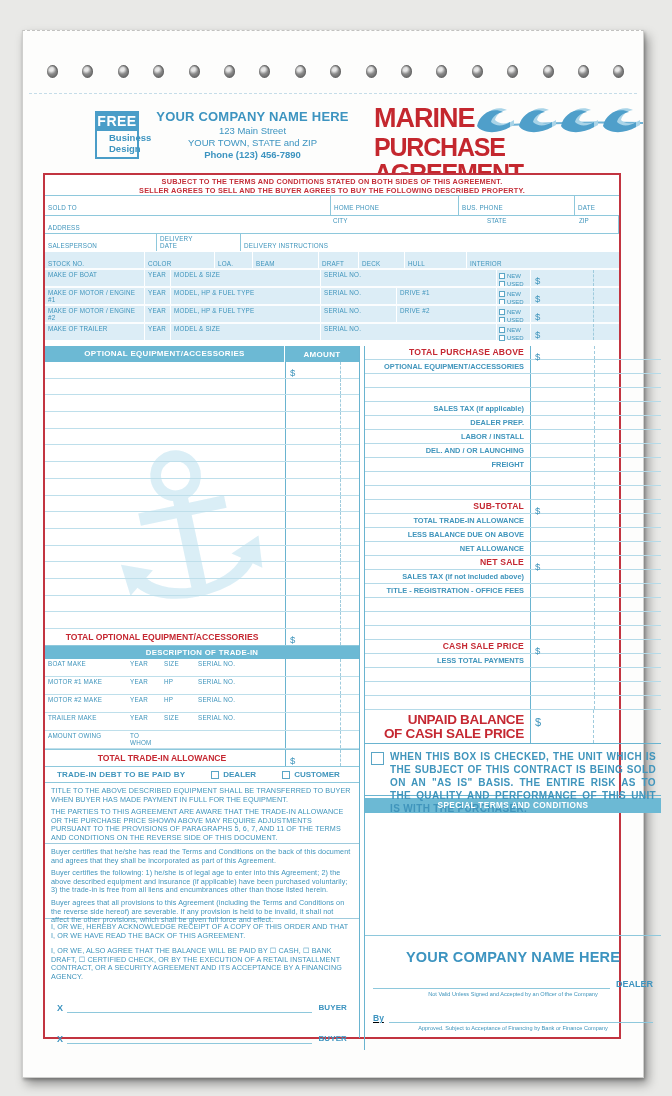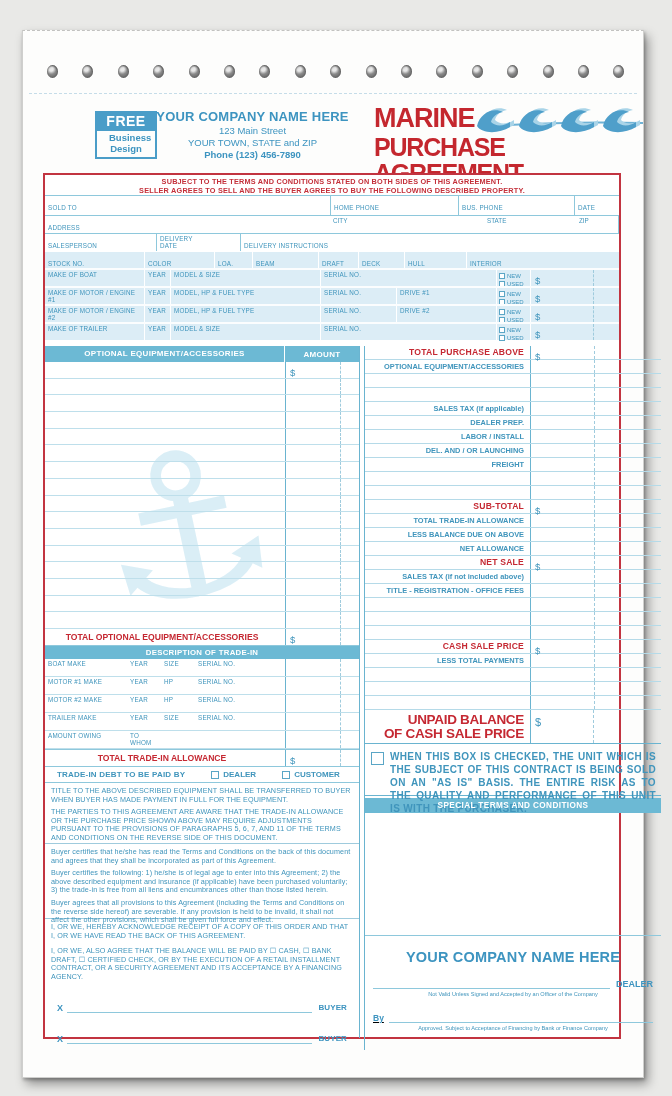--- a/index.html
+++ b/index.html
@@ -7,21 +7,21 @@
   .sheet { position:absolute; left:22px; top:30px; width:622px; height:1048px; background:#fdfdfc;
            border:1px solid #cfcfcd; border-top:1px dashed #c2c2c0;
            box-shadow:4px 6px 10px rgba(0,0,0,.38), 1px 2px 3px rgba(0,0,0,.25); }
   .hole { position:absolute; top:34px; width:11px; height:13px; border-radius:50%;
           background:radial-gradient(circle at 38% 32%, #e8e8e8 0 18%, #8a8a8a 45%, #4f4f4f 100%);
           box-shadow:inset 0 1px 2px rgba(0,0,0,.5), 0 1px 1px #fff; }
   .perf { position:absolute; top:62px; left:6px; right:6px; border-top:1px dashed #c5dce8; }
 
   
   .hdr { position:absolute; top:72px; left:0; right:0; height:70px; }
-  .badge { position:absolute; left:72px; top:8px; width:62px; }
+  .badge { position:absolute; left:72px; top:8px; width:44px; }
   .badge-free { background:#4a9dc8; color:#fff; font-weight:bold; font-size:14px; text-align:center; padding:2px 1px; letter-spacing:.5px; }
   .badge-sub { border:2px solid #4a9dc8; border-top:none; color:#3d94c0; font-weight:bold; font-size:9.5px; text-align:center; padding:2px 12px 3px; line-height:10.5px; }
   .co { position:absolute; left:122px; top:6px; width:215px; text-align:center; color:#3d94c0; }
   .co-name { font-weight:bold; font-size:13px; letter-spacing:.2px; }
   .co-line { font-size:9.5px; margin-top:1px; }
   .co-phone { font-size:9.5px; font-weight:bold; margin-top:1px; }
   .title { position:absolute; right:14px; top:0px; width:255px; text-align:left; color:#c4272e; }
   .t1 { display:flex; align-items:center; justify-content:flex-start; gap:2px; }
   .t1 span { font-size:27px; font-weight:bold; letter-spacing:-1px; line-height:26px; }
   .t2 { font-size:25px; font-weight:bold; letter-spacing:-1.2px; line-height:26px; margin-top:1px; }

